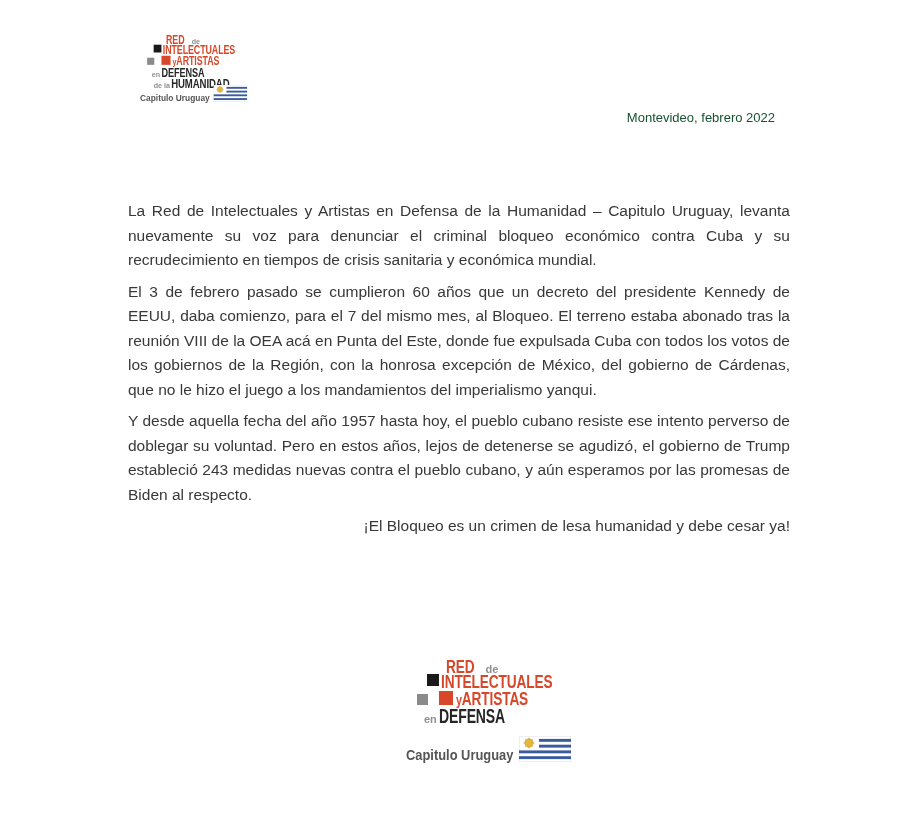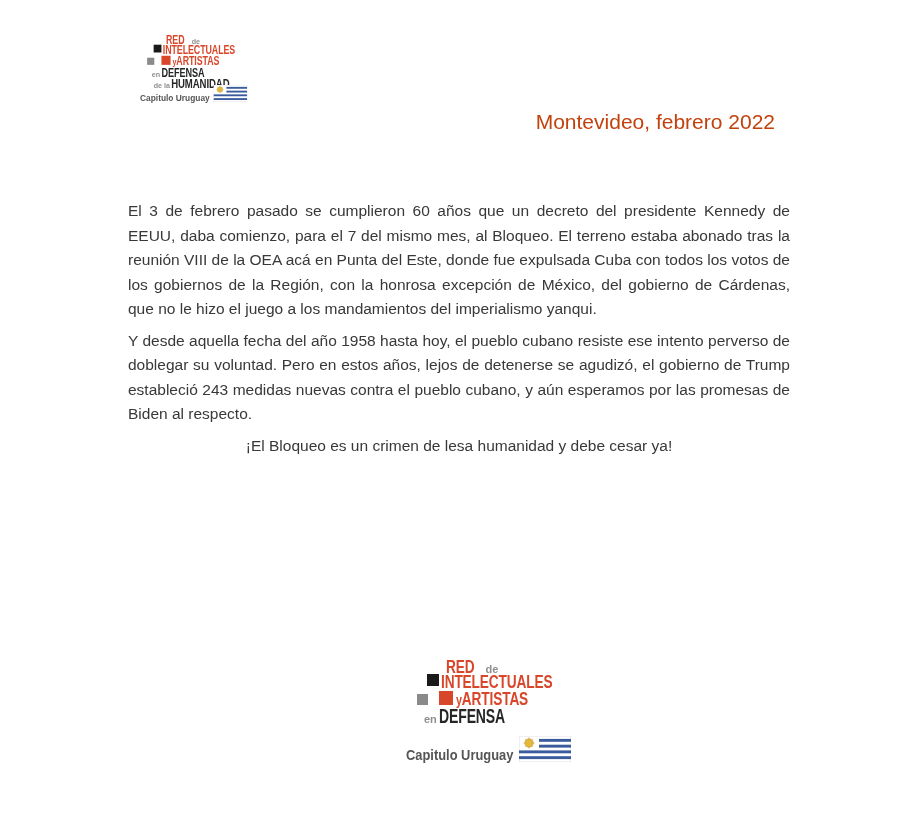--- a/index.html
+++ b/index.html
@@ -14,35 +14,35 @@
     height: 835px;
     background: #ffffff;
     overflow: hidden;
   }
 
   
   .dateline {
     position: absolute;
     top: 110px;
     right: 125px;
-    font-size: 21px;
-    color: #c2410c;
+    font-size: 13px;
+    color: #14532d;
   }
   .letter-body {
     position: absolute;
     left: 128px;
     top: 199px;
     width: 662px;
     font-size: 15.5px;
     line-height: 24.5px;
     color: #383838;
     text-align: justify;
   }
   .letter-body p { margin: 0 0 7px 0; }
-  .letter-body p.short { text-align: center; }
+  .letter-body p.short { text-align: right; }
 
   
   .logo {
     position: absolute;
     width: 170px;
     height: 110px;
   }
   .logo-top {
     left: 140px;
     top: 33px;
@@ -118,22 +118,23 @@
           <line x1="12.7" y1="9.7" x2="13.8" y2="10.8"></line>
         <line x1="13.8" y1="3.2" x2="12.7" y2="4.3"></line>
           <line x1="7.3" y1="9.7" x2="6.2" y2="10.8"></line>
       </g>
     </svg>
   </div>
 
   <div class="dateline">Montevideo, febrero 2022</div>
 
   <div class="letter-body">
+    <p>La Red de Intelectuales y Artistas en Defensa de la Humanidad – Capitulo Uruguay, levanta nuevamente su voz para denunciar el criminal bloqueo económico contra Cuba y su recrudecimiento en tiempos de crisis sanitaria y económica mundial.</p>
     <p>El 3 de febrero pasado se cumplieron 60 años que un decreto del presidente Kennedy de EEUU, daba comienzo, para el 7 del mismo mes, al Bloqueo. El terreno estaba abonado tras la reunión VIII de la OEA acá en Punta del Este, donde fue expulsada Cuba con todos los votos de los gobiernos de la Región, con la honrosa excepción de México, del gobierno de Cárdenas, que no le hizo el juego a los mandamientos del imperialismo yanqui.</p>
-    <p>Y desde aquella fecha del año 1958 hasta hoy, el pueblo cubano resiste ese intento perverso de doblegar su voluntad. Pero en estos años, lejos de detenerse se agudizó, el gobierno de Trump estableció 243 medidas nuevas contra el pueblo cubano, y aún esperamos por las promesas de Biden al respecto.</p>
+    <p>Y desde aquella fecha del año 1957 hasta hoy, el pueblo cubano resiste ese intento perverso de doblegar su voluntad. Pero en estos años, lejos de detenerse se agudizó, el gobierno de Trump estableció 243 medidas nuevas contra el pueblo cubano, y aún esperamos por las promesas de Biden al respecto.</p>
     <p class="short">¡El Bloqueo es un crimen de lesa humanidad y debe cesar ya!</p>
   </div>
 
   <div class="logo logo-bottom">
     <div class="lline l1"><span class="w-red cond">RED</span><span class="w-sm">de</span></div>
     <div class="sq sq-black"></div>
     <div class="sq sq-gray"></div>
     <div class="sq sq-red"></div>
     <div class="lline l2"><span class="w-red cond">INTELECTUALES</span></div>
     <div class="lline l3"><span class="w-red cond"><span class="y-low">y</span><span>ARTISTAS</span></span></div>

